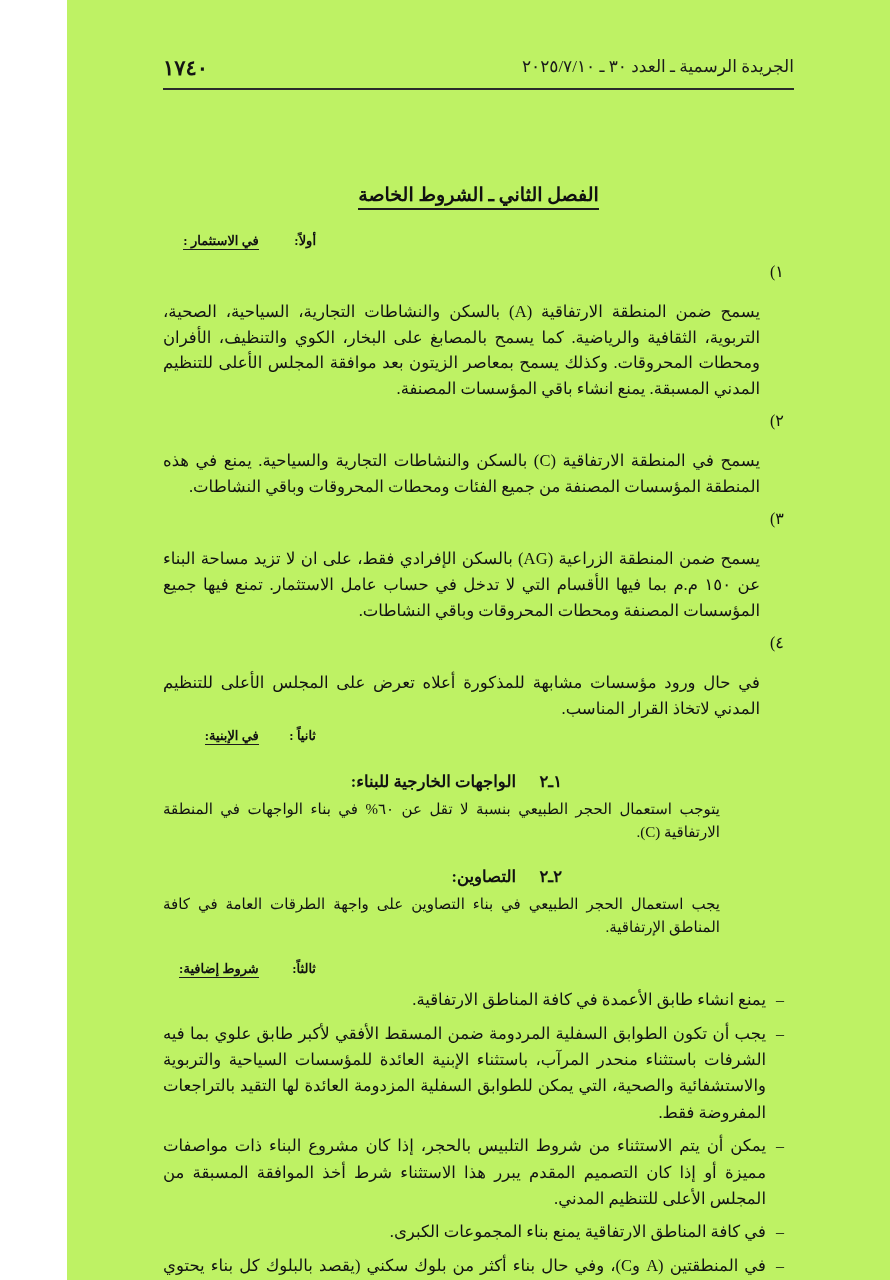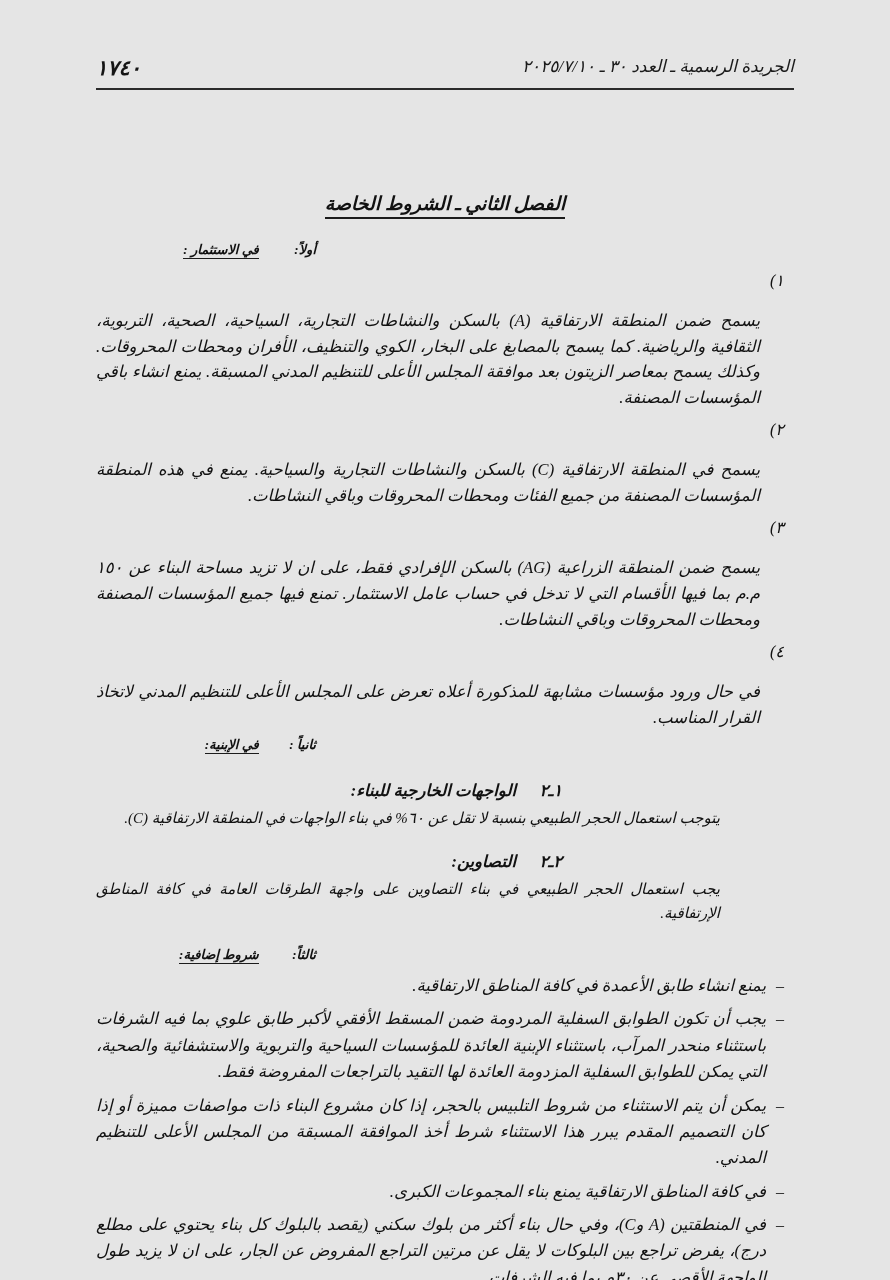--- a/index.html
+++ b/index.html
@@ -13,26 +13,25 @@
     width: 890px;
     height: 1280px;
     position: relative;
     font-family: "Liberation Serif", "DejaVu Serif", serif;
     color: #111111;
     overflow: hidden;
   }
 
   .page {
     position: relative;
-    width: 890px;
+    width: 823px;
     height: 1280px;
     box-sizing: border-box;
-    background: #e5e5e5;
+    background: #bef264;
     direction: rtl;
-    font-style: italic;
   }
 
   
   .page-header {
     position: absolute;
     top: 56px;
     right: 96px;
     left: 96px;
     height: 40px;
     display: flex;
@@ -73,21 +72,21 @@
     top: 180px;
     right: 96px;
     left: 96px;
   }
 
   .chapter-title {
     text-align: center;
     font-size: 19px;
     font-weight: bold;
     letter-spacing: 0.5px;
-    margin: 12px 0 24px 0;
+    margin: 3px 0 24px 0;
     padding-bottom: 3px;
   }
   .chapter-title span.underlined {
     border-bottom: 2px solid #1c1c1c;
     padding-bottom: 3px;
   }
 
   .section-heading {
     font-size: 13px;
     font-weight: bold;

